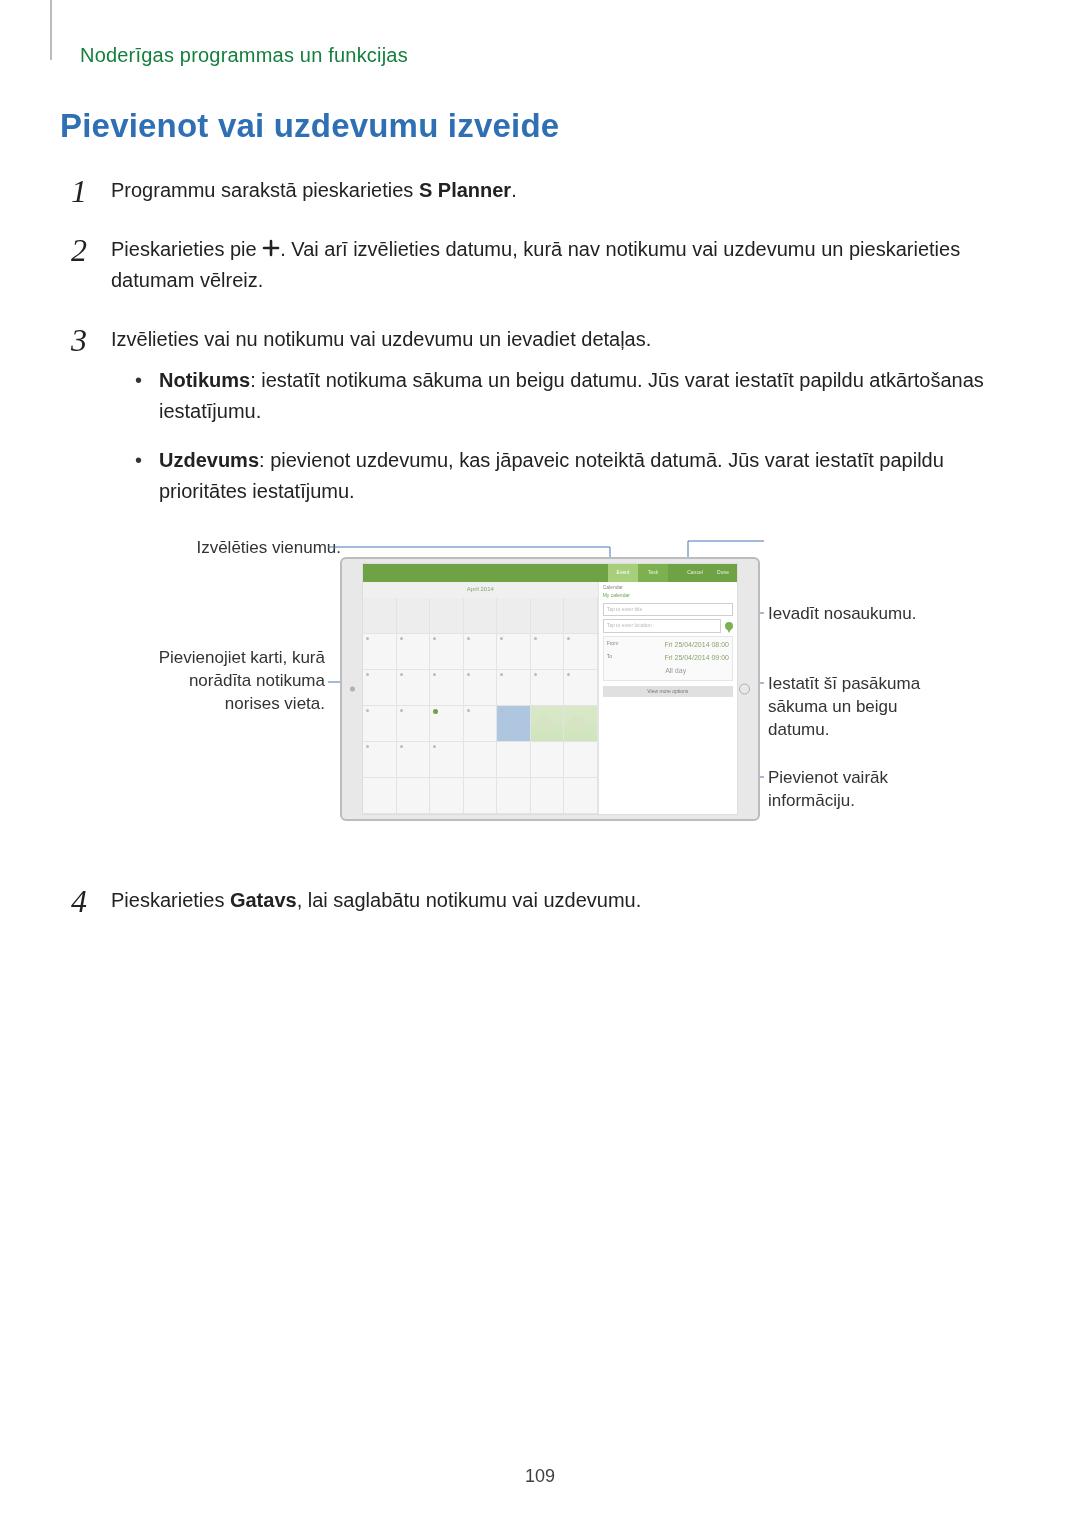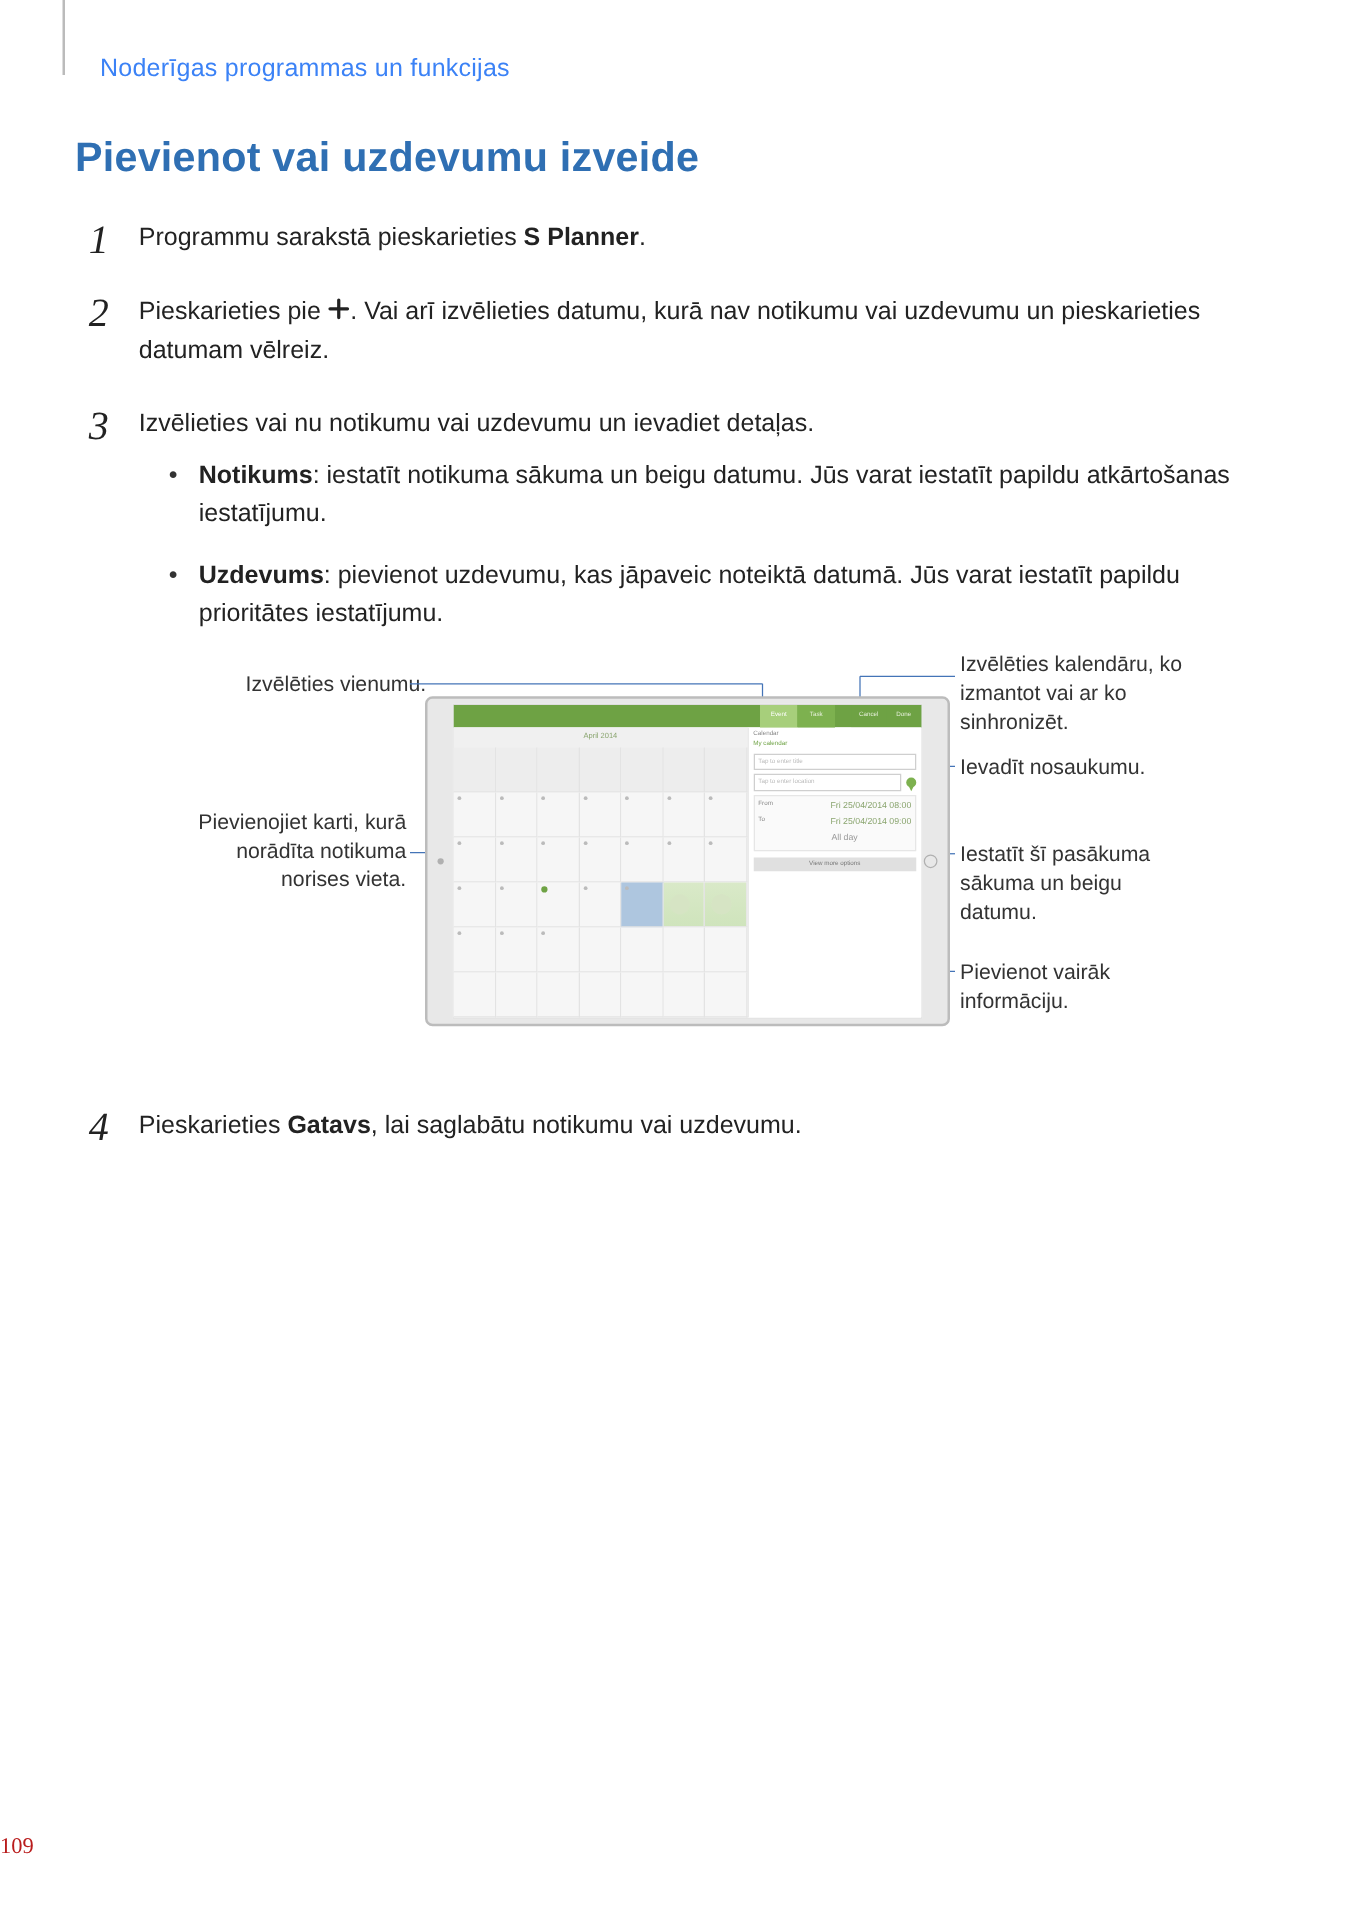--- a/index.html
+++ b/index.html
@@ -18,21 +18,21 @@
   }
   .side-rule {
     position: absolute;
     left: 50px;
     top: 0;
     width: 2px;
     height: 60px;
     background: #bbb;
   }
   .header {
-    color: #3b82f6;
+    color: #15803d;
     font-size: 20px;
     margin: 4px 0 40px 20px;
     letter-spacing: 0.2px;
   }
   h1 {
     color: #2f6fb3;
     font-size: 33px;
     font-weight: bold;
     margin: 0 0 30px 0;
     letter-spacing: 0.2px;
@@ -290,23 +290,23 @@
   svg.leader rect.box {
     fill: none;
     stroke: #4474b7;
     stroke-width: 1;
   }
 
   .pagenum {
     position: absolute;
     bottom: 40px;
     left: 0; right: 0;
-    color: #b91c1c;
+    text-align: center;
+    color: #404040;
     font-size: 18px;
-    font-family: Liberation Serif, serif;
   }
 </style>
 </head>
 <body>
 
 <div class="page">
   <div class="side-rule"></div>
   <div class="header">Noderīgas programmas un funkcijas</div>
 
   <h1>Pievienot vai uzdevumu izveide</h1>
@@ -330,21 +330,20 @@
           <span class="strong">Uzdevums</span><span>: pievienot uzdevumu, kas jāpaveic noteiktā datumā. Jūs varat iestatīt papildu prioritātes iestatījumu.</span>
         </li>
       </ul>
 
       
       <div class="diagram">
 
         <div class="callout left" style="left:16px; top:10px; width:185px;">Izvēlēties vienumu.</div>
         <div class="callout left" style="left:0; top:120px; width:185px;">Pievienojiet karti, kurā norādīta notikuma norises vieta.</div>
 
-        <div class="callout" style="left:628px; top:-6px; width:185px;">Izvēlēties kalendāru, ko izmantot vai ar ko sinhronizēt.</div>
         <div class="callout" style="left:628px; top:76px; width:185px;">Ievadīt nosaukumu.</div>
         <div class="callout" style="left:628px; top:146px; width:185px;">Iestatīt šī pasākuma sākuma un beigu datumu.</div>
         <div class="callout" style="left:628px; top:240px; width:185px;">Pievienot vairāk informāciju.</div>
 
         <svg class="leader" style="left:0; top:0; width:820px; height:330px;">
 
           <line x1="188" y1="20" x2="470" y2="20"></line>
           <line x1="470" y1="20" x2="470" y2="40"></line>
           <rect class="box" x="461" y="36" width="58" height="18"></rect>
 

